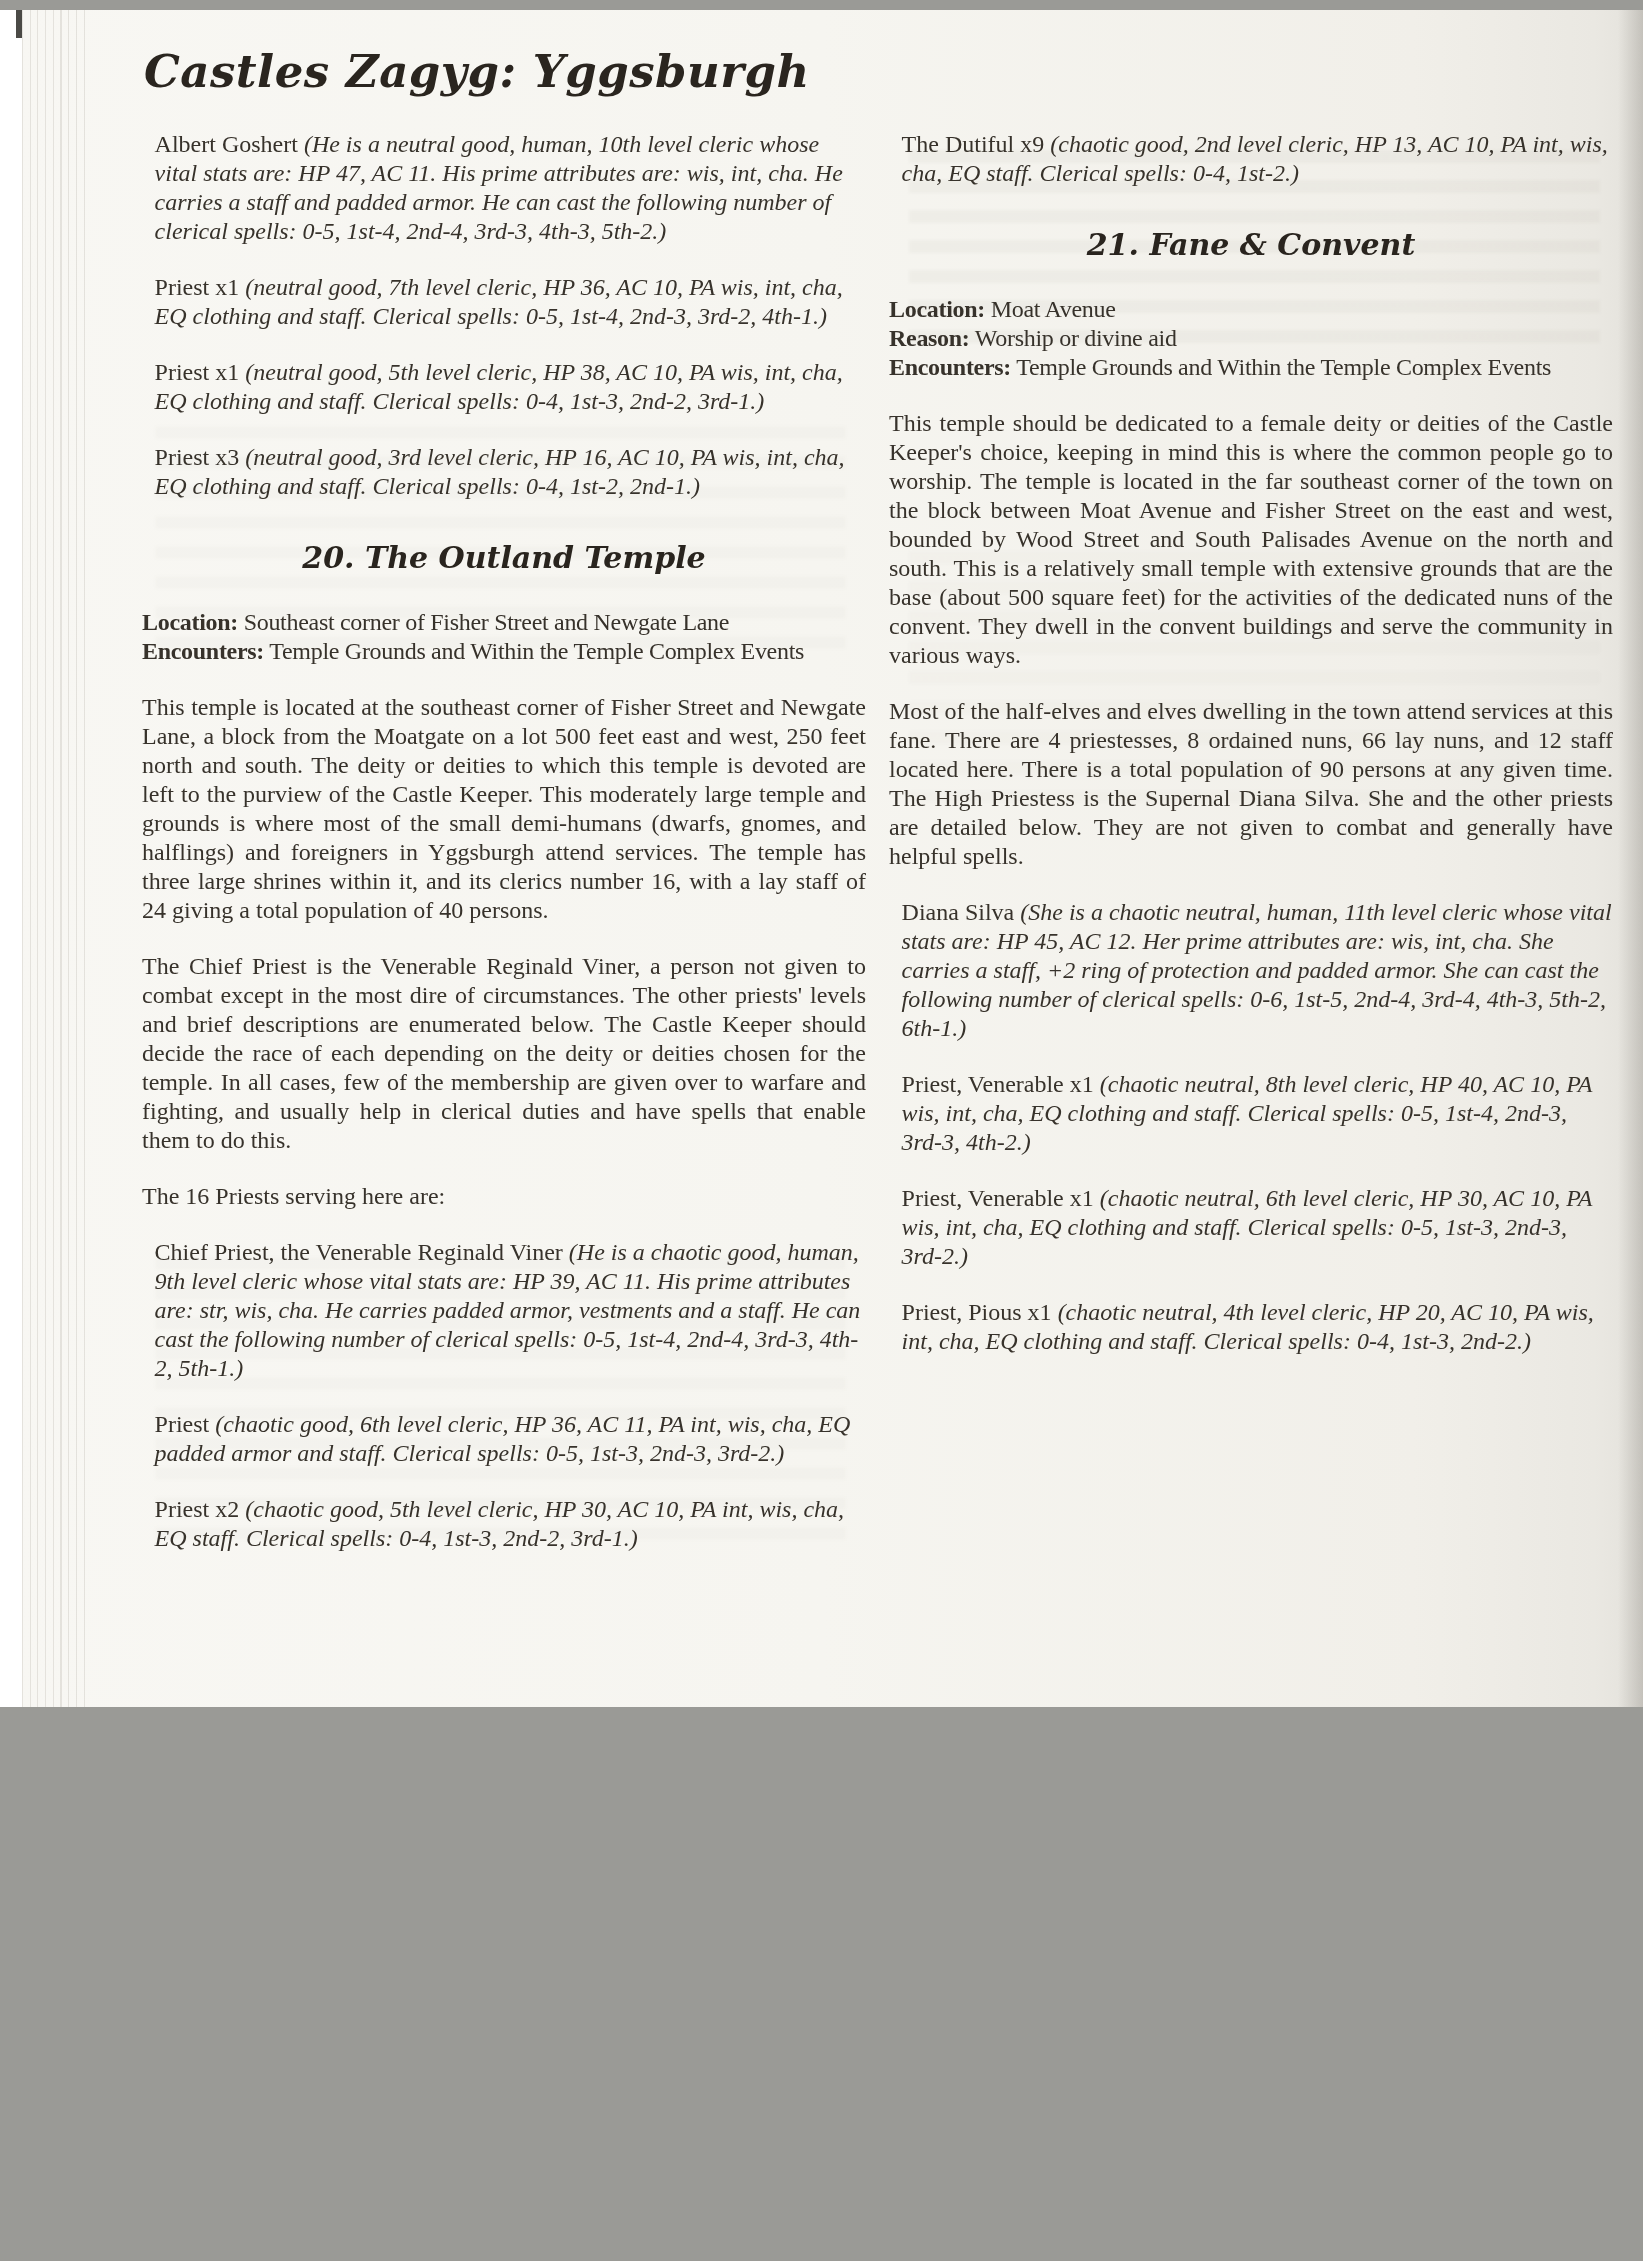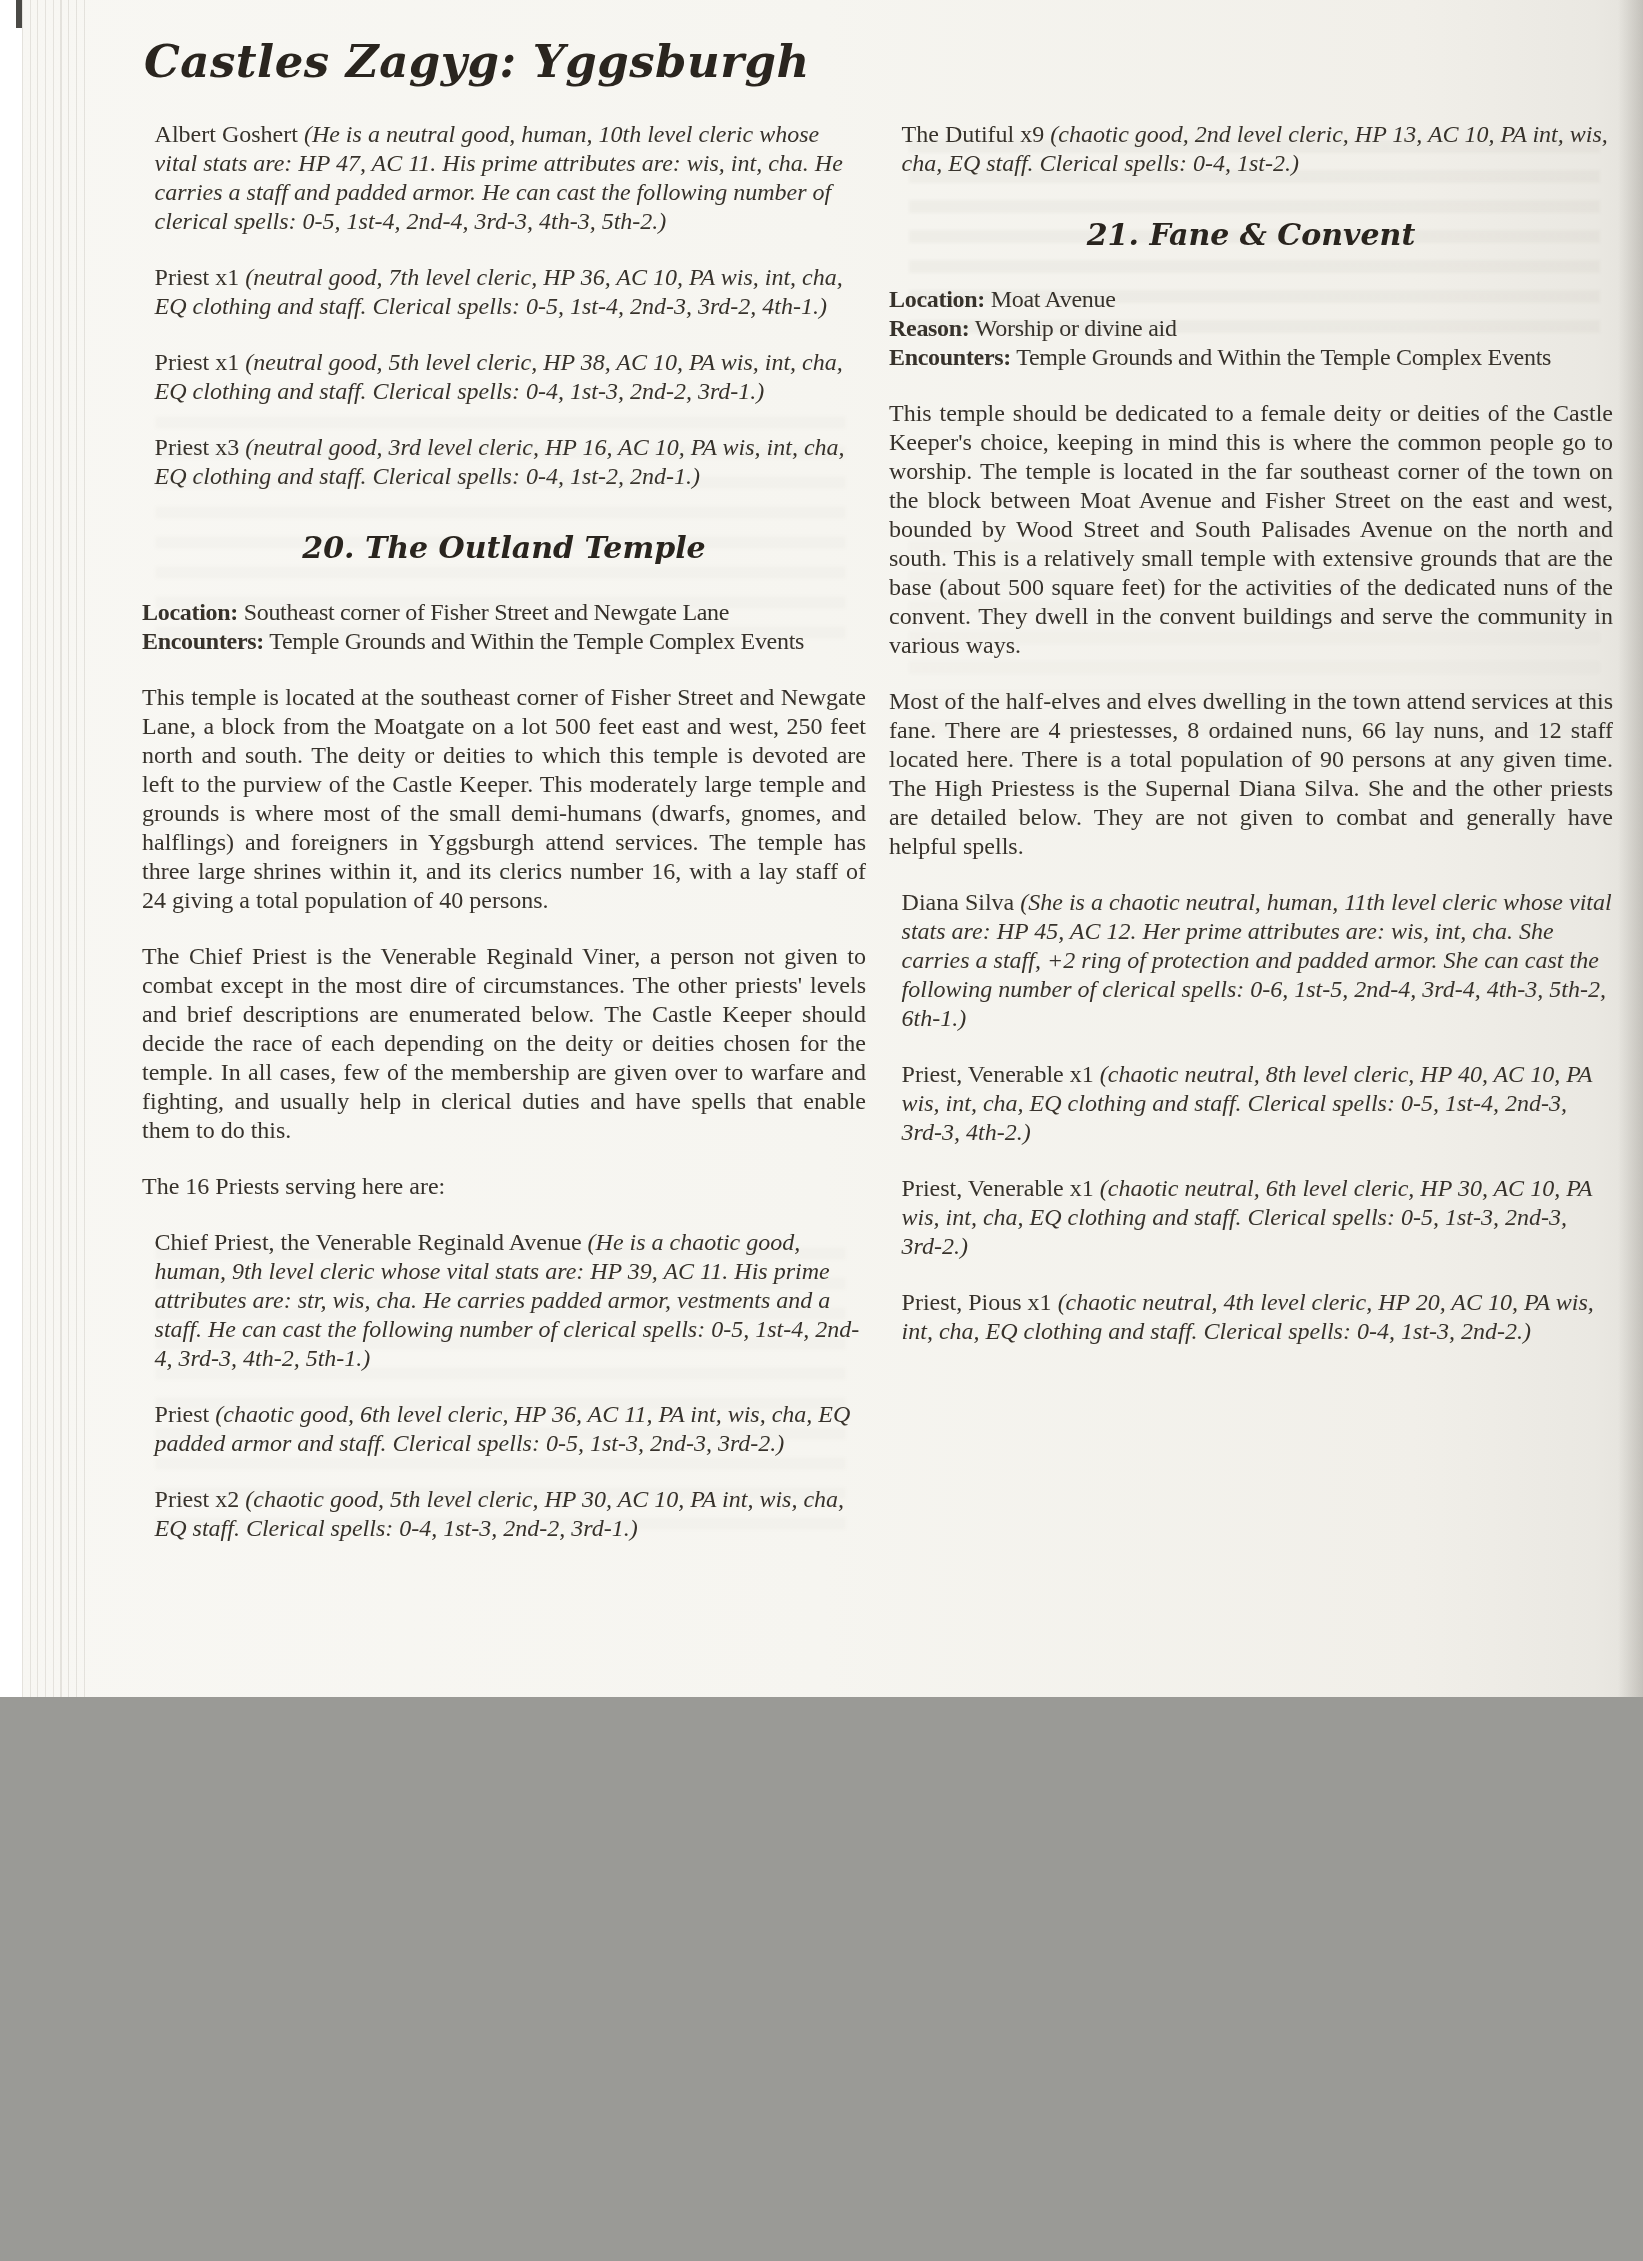--- a/index.html
+++ b/index.html
@@ -1,19 +1,19 @@
 <!DOCTYPE html>
 <html style="font-size:7.7px"><head>
 <meta charset="utf-8">
 <style>
   html,body { margin:0; padding:0; background:#9a9a96; }
   .scan {
     position:relative; width:1644px; height:1697px; overflow:hidden;
     background:linear-gradient(90deg,#f8f7f3 0%,#f6f5f0 50%,#f1efe9 86%,#eae8e2 97%,#e3e1db 100%);
-    font-family:"Liberation Serif", serif; color:#37322b;
+    font-family:"Liberation Serif", serif; color:#37322b;margin-top:10px;
   }
   
   .edge-left { position:absolute; left:0; top:0; width:22px; height:100%; background:#ffffff; }
   .stack-lines { position:absolute; left:22px; top:0; width:63px; height:100%;
     background:repeating-linear-gradient(90deg, rgba(168,162,152,0.38) 0 1px, rgba(0,0,0,0) 1px 7.7px);
     opacity:.65; }
   .corner-mark { position:absolute; left:15.5px; top:0; width:6.8px; height:28px; background:#4b4a46; filter:blur(0.5px); }
   .right-shade { position:absolute; right:0; top:0; width:26px; height:2101px;
     background:linear-gradient(90deg, rgba(0,0,0,0) 0%, rgba(120,115,108,0.18) 60%, rgba(120,115,108,0.30) 100%); }
   .ghost { position:absolute; filter:blur(1.5px);
@@ -94,21 +94,21 @@
         <span class="lbl">Encounters:</span>
         <span>Temple Grounds and Within the Temple Complex Events</span>
       </p>
     </div>
 
     <p class="para">This temple is located at the southeast corner of Fisher Street and Newgate Lane, a block from the Moatgate on a lot 500 feet east and west, 250 feet north and south. The deity or deities to which this temple is devoted are left to the purview of the Castle Keeper. This moderately large temple and grounds is where most of the small demi-humans (dwarfs, gnomes, and halflings) and foreigners in Yggsburgh attend services. The temple has three large shrines within it, and its clerics number 16, with a lay staff of 24 giving a total population of 40 persons.</p>
     <p class="para">The Chief Priest is the Venerable Reginald Viner, a person not given to combat except in the most dire of circumstances. The other priests' levels and brief descriptions are enumerated below. The Castle Keeper should decide the race of each depending on the deity or deities chosen for the temple. In all cases, few of the membership are given over to warfare and fighting, and usually help in clerical duties and have spells that enable them to do this.</p>
     <p class="intro">The 16 Priests serving here are:</p>
 
     <p class="stat">
-      <span class="lbl">Chief Priest, the Venerable Reginald Avenue</span>
+      <span class="lbl">Chief Priest, the Venerable Reginald Viner</span>
       <span class="bdy">(He is a chaotic good, human, 9th level cleric whose vital stats are: HP 39, AC 11. His prime attributes are: str, wis, cha. He carries padded armor, vestments and a staff. He can cast the following number of clerical spells: 0-5, 1st-4, 2nd-4, 3rd-3, 4th-2, 5th-1.)</span>
     </p>
     <p class="stat">
       <span class="lbl">Priest</span>
       <span class="bdy">(chaotic good, 6th level cleric, HP 36, AC 11, PA int, wis, cha, EQ padded armor and staff. Clerical spells: 0-5, 1st-3, 2nd-3, 3rd-2.)</span>
     </p>
     <p class="stat">
       <span class="lbl">Priest x2</span>
       <span class="bdy">(chaotic good, 5th level cleric, HP 30, AC 10, PA int, wis, cha, EQ staff. Clerical spells: 0-4, 1st-3, 2nd-2, 3rd-1.)</span>
     </p>

